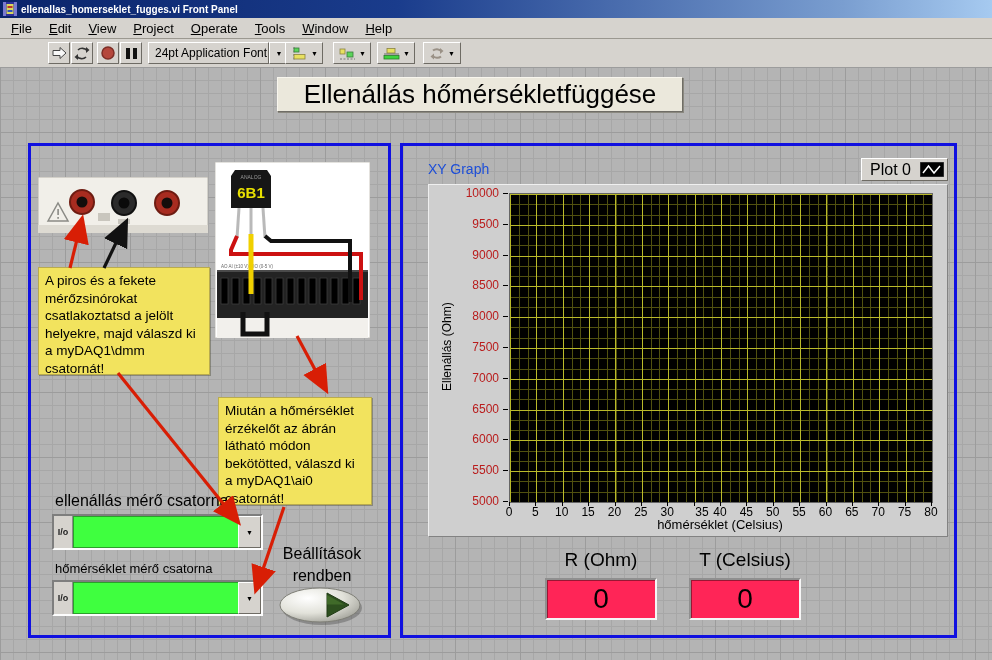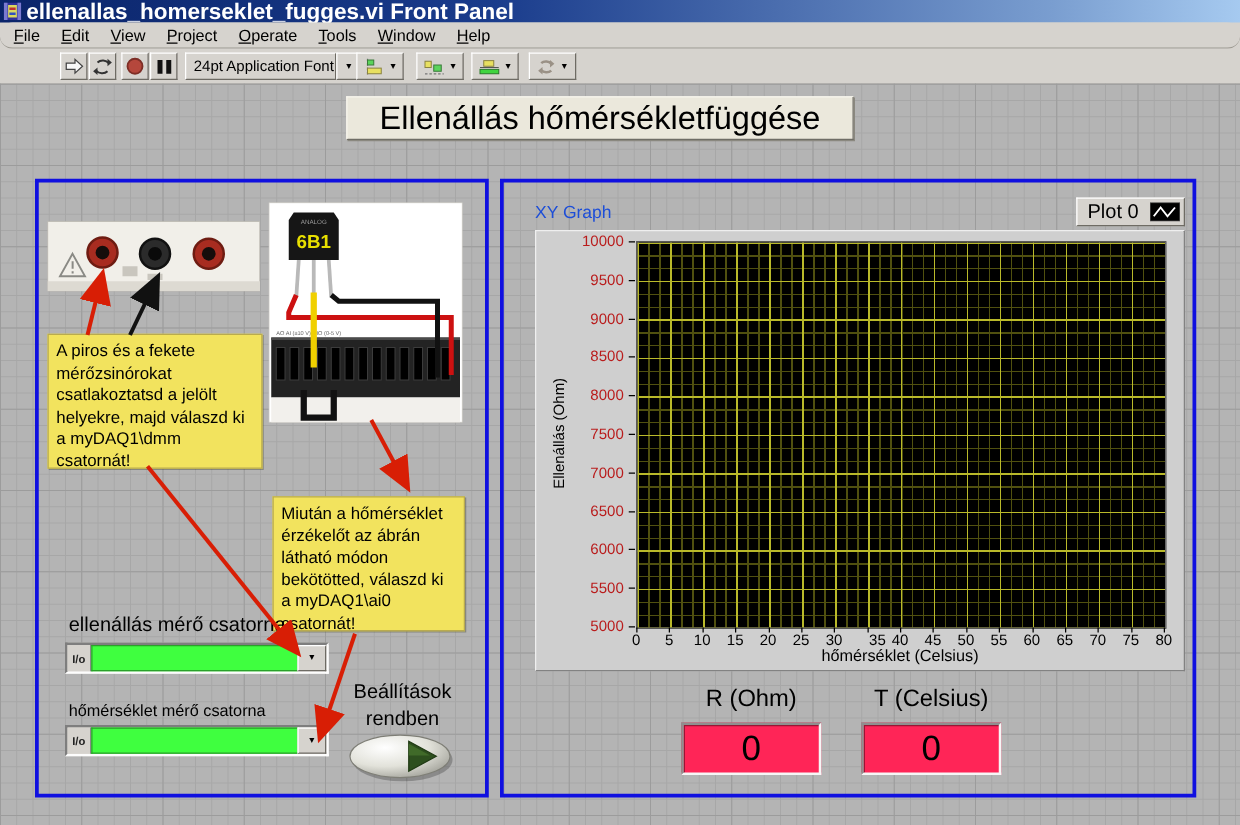--- a/index.html
+++ b/index.html
@@ -8,24 +8,24 @@
     font-family:"Liberation Sans","DejaVu Sans",sans-serif;
     background:#d6d3ce;
     -webkit-font-smoothing:antialiased;
   }
   
   .titlebar{
     position:absolute;left:0;top:0;width:992px;height:18px;
     background:linear-gradient(to right,#0a246a 0%,#1a3c8c 40%,#7a9ed0 85%,#a6caf0 100%);
     display:flex;align-items:center;gap:4px;padding-left:3px;box-sizing:border-box;
   }
-  .titlebar .ttl{color:#fff;font-size:18px;font-weight:bold;white-space:nowrap;}
+  .titlebar .ttl{color:#fff;font-size:10px;font-weight:bold;white-space:nowrap;}
   .menubar{
     position:absolute;left:0;top:18px;width:992px;height:21px;background:#d6d3ce;
-    border-bottom:1px solid #9b9890;display:flex;align-items:center;padding-left:6px;box-sizing:border-box;border-radius:10px;
+    border-bottom:1px solid #9b9890;display:flex;align-items:center;padding-left:6px;box-sizing:border-box;
   }
   .menu-item{display:inline-block;font-size:13px;color:#000;padding:2px 5px;margin-right:7px;}
   .menu-item::first-letter{text-decoration:underline;}
   .toolbar{
     position:absolute;left:0;top:40px;width:992px;height:27px;background:#d6d3ce;
     border-bottom:1px solid #55524c;
   }
   .tbtn{
     position:absolute;top:2px;width:22px;height:22px;background:#d6d3ce;
     border:1px solid;border-color:#ffffff #6e6b64 #6e6b64 #ffffff;
@@ -74,21 +74,21 @@
     box-shadow:1px 1px 0 rgba(80,80,60,.45);
     font-size:13.5px;line-height:1.3;color:#000;padding:4px 6px;box-sizing:border-box;
   }
   .note1{left:38px;top:267px;width:172px;height:108px;}
   .note2{left:218px;top:397px;width:154px;height:108px;}
   .photo{position:absolute;}
   
   .chan-label1{position:absolute;left:55px;top:492px;font-size:16px;color:#000;}
   .chan-label2{position:absolute;left:55px;top:561px;font-size:13px;color:#000;}
   .ring{
-    position:absolute;left:52px;width:211px;height:25px;display:flex;box-sizing:border-box;
+    position:absolute;left:52px;width:211px;height:36px;display:flex;box-sizing:border-box;
     border:2px solid;border-color:#7e7e7e #fdfdfd #fdfdfd #7e7e7e;background:#d6d3ce;
   }
   .ring1{top:514px;} .ring2{top:580px;}
   .io-badge{
     width:18px;display:flex;align-items:center;justify-content:center;
     font-size:9px;font-weight:bold;color:#222;background:#d6d3ce;
     border-right:1px solid #8a8a8a;
   }
   .ring-value{flex:1;background:#3fff3f;border:1px solid #2aa02a;border-right:none;font-size:13px;}
   .ring-arrow{

